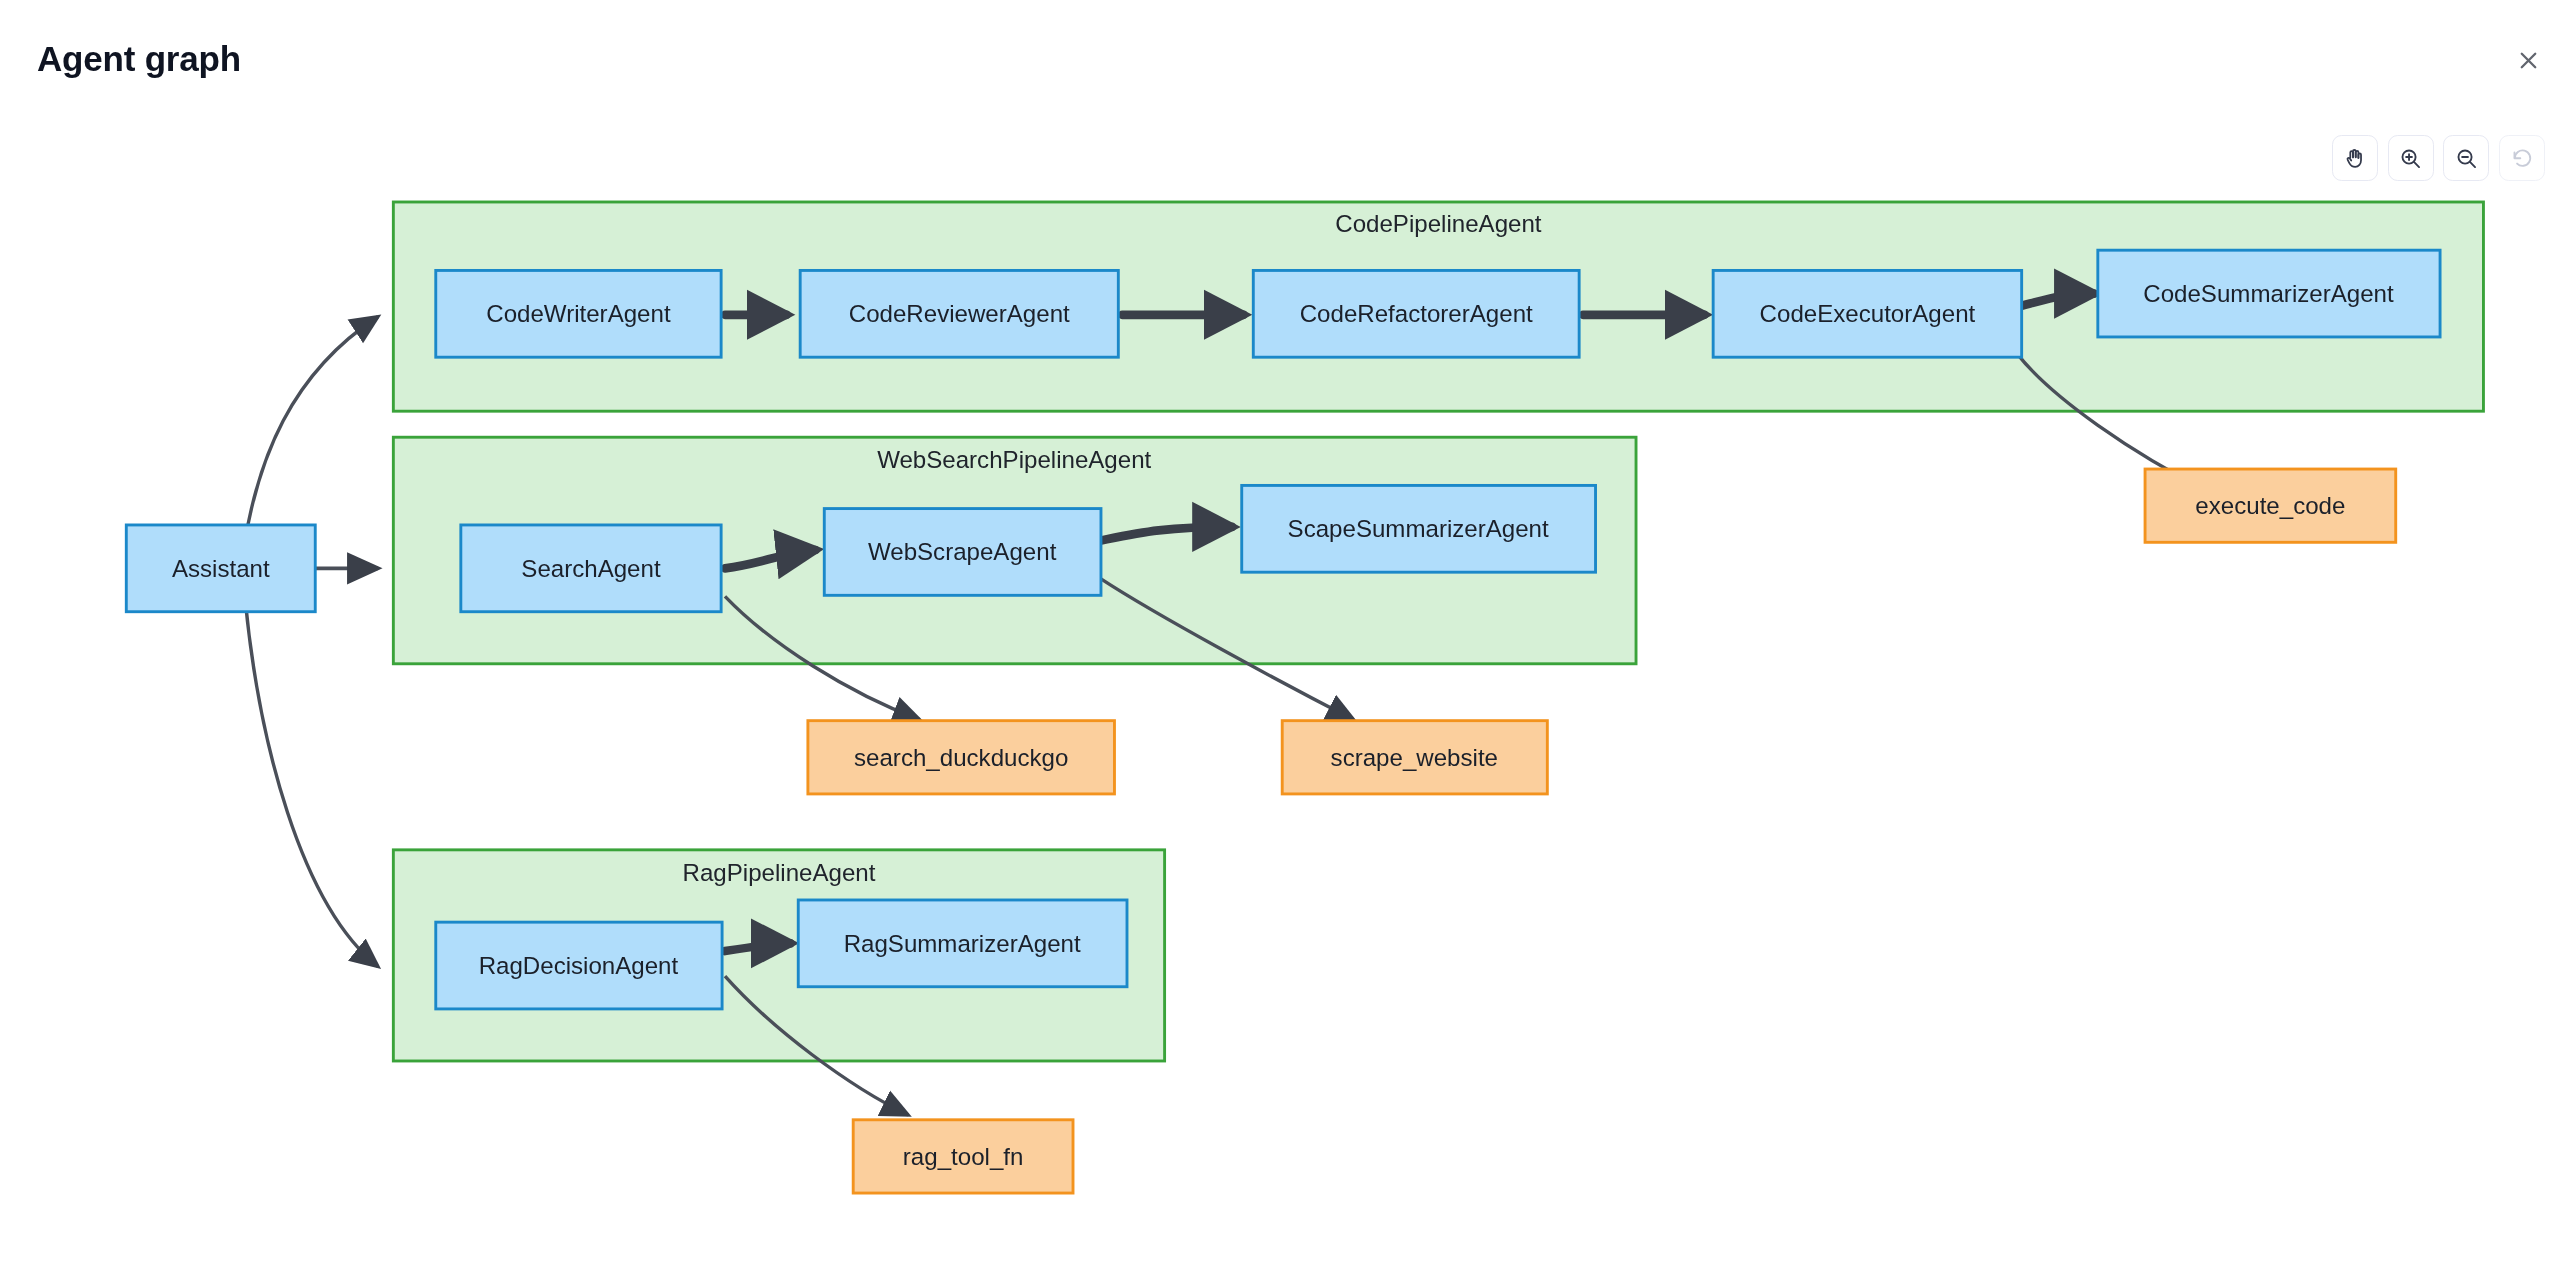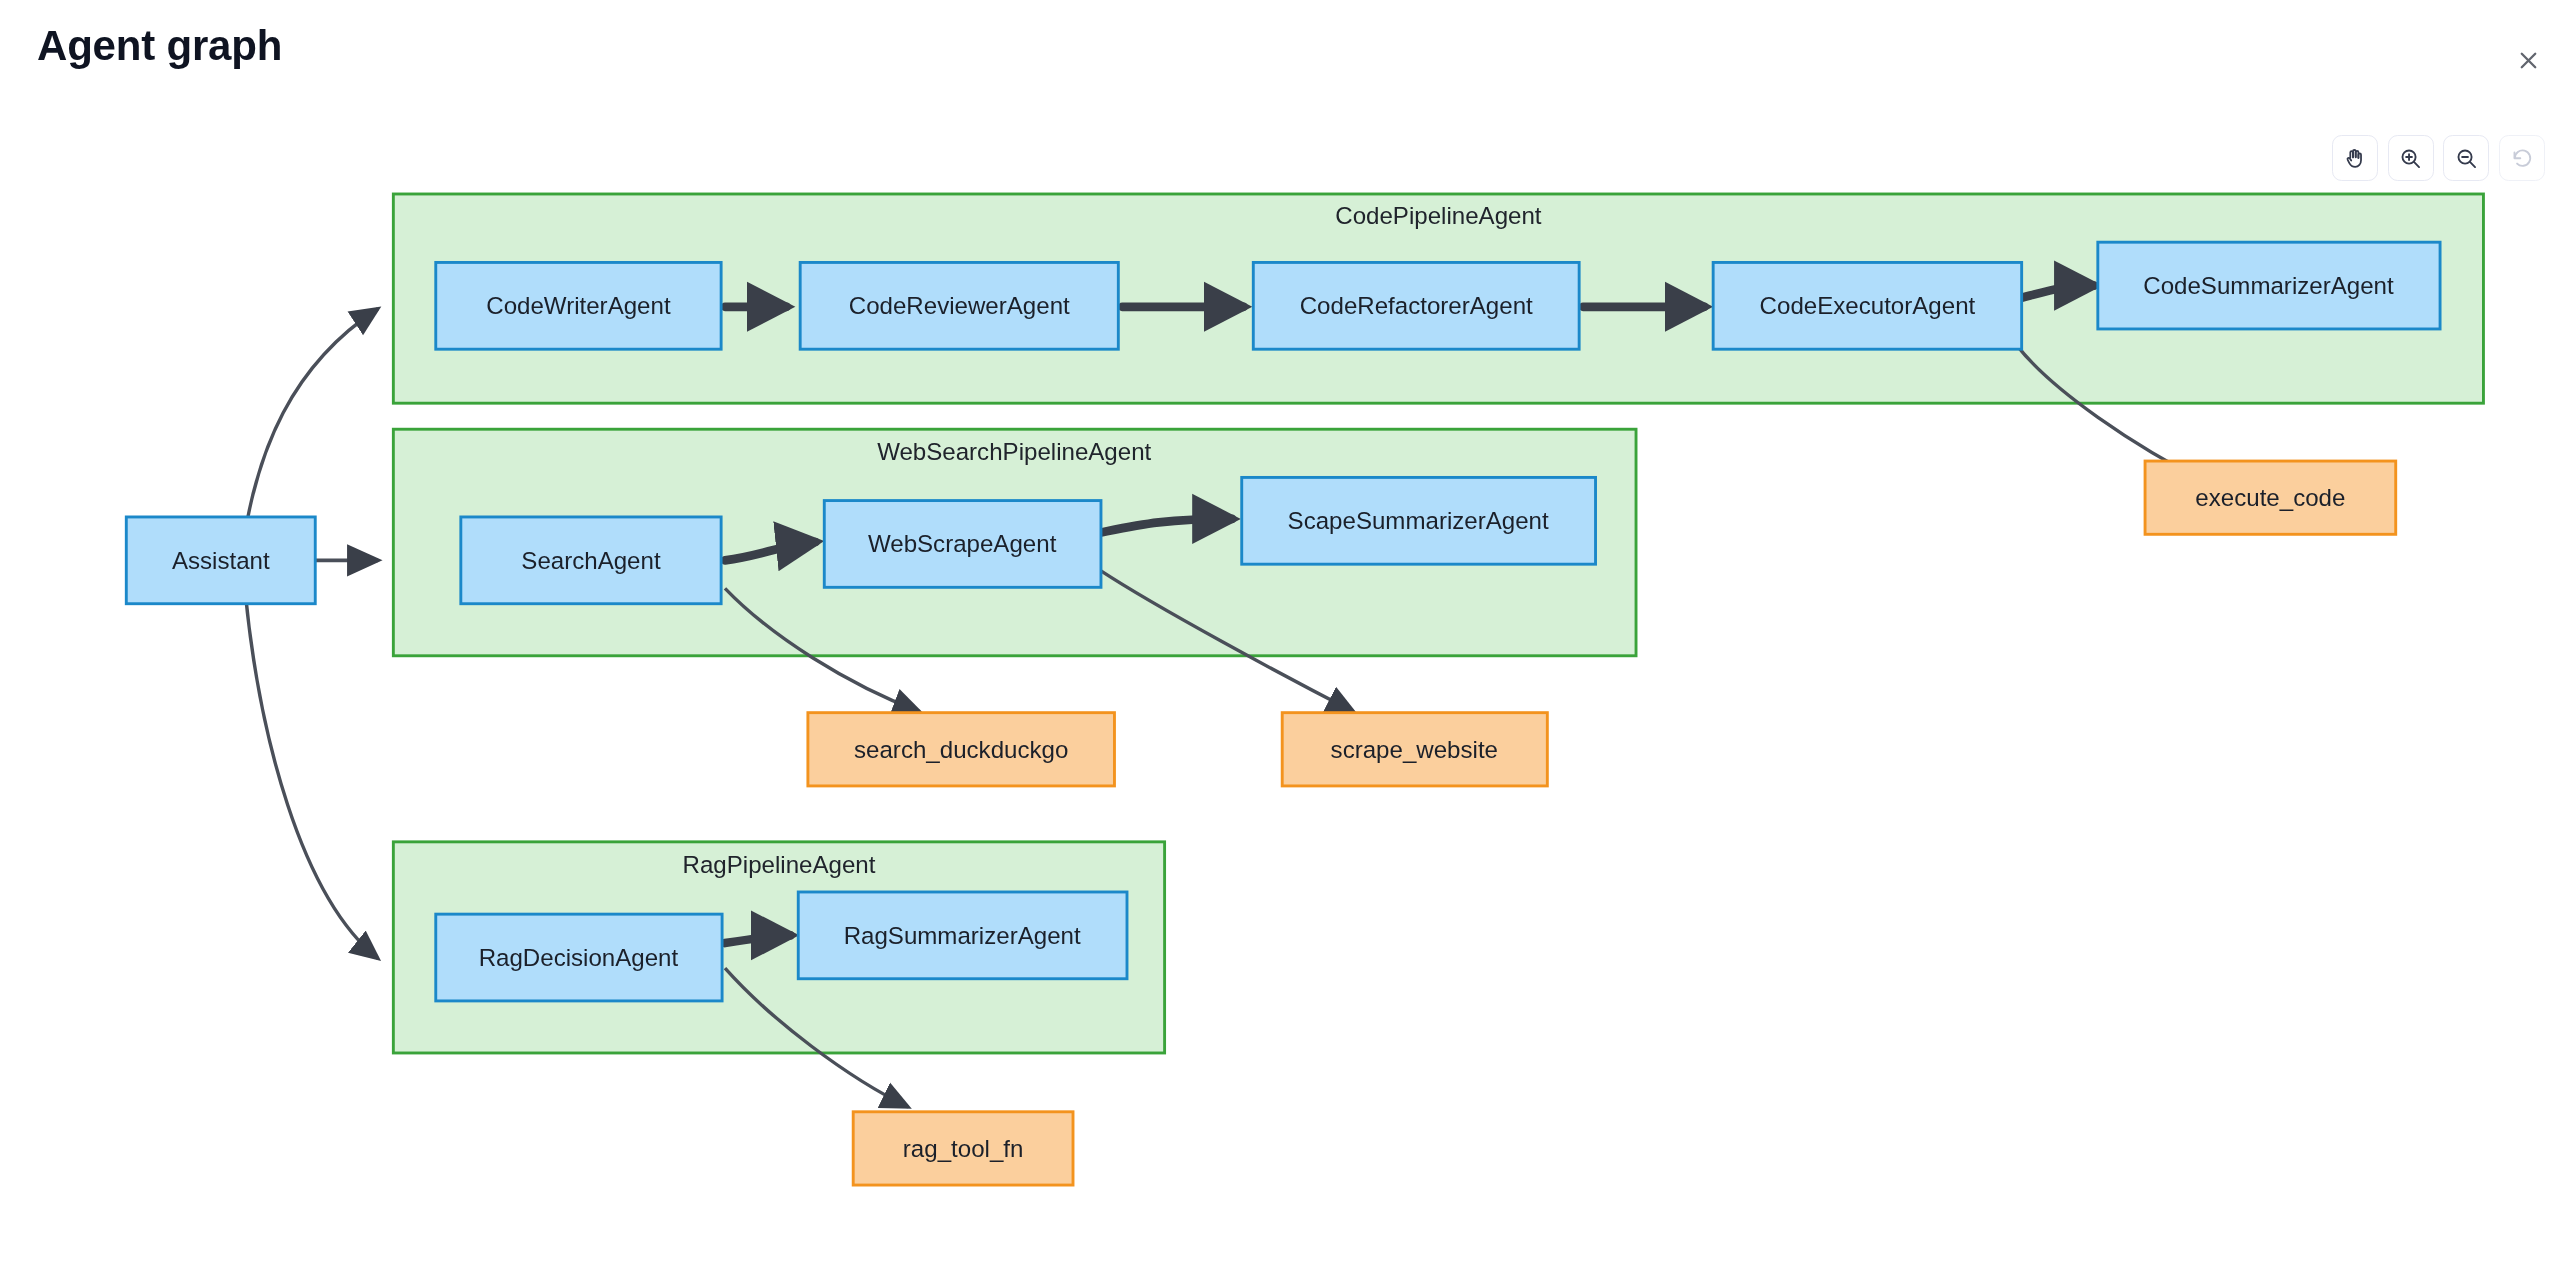--- a/index.html
+++ b/index.html
@@ -13,22 +13,22 @@
   }
   #app {
     position: relative;
     width: 2576px; height: 1273px;
     background: #ffffff;
   }
 
   
   .page-title {
     position: absolute;
-    left: 37px; top: 22px;
-    font-size: 42px;
+    left: 37px; top: 39px;
+    font-size: 35px;
     font-weight: 700;
     color: #0f1422;
     letter-spacing: -0.2px;
     white-space: nowrap;
   }
   .close-btn {
     position: absolute;
     right: 27px; top: 39px;
     width: 42px; height: 42px;
     display: flex; align-items: center; justify-content: center;
@@ -56,21 +56,21 @@
   .tool-btn.disabled {
     color: #c8ccd8;
     border-color: #eff1f7;
     cursor: default;
   }
   .tool-btn svg { display: block; }
 
   
   .graph-canvas {
     position: absolute;
-    left: 0; top: 0;
+    left: 0; top: 8px;
     width: 2576px; height: 912px;
   }
   .graph-canvas svg { display: block; }
 
   .group-rect { fill: #d6f0d6; stroke: #3aa33a; stroke-width: 3; }
   .group-label {
     font-family: "Liberation Sans", "DejaVu Sans", sans-serif;
     font-size: 25px;
     fill: #20242c;
     text-anchor: middle;

